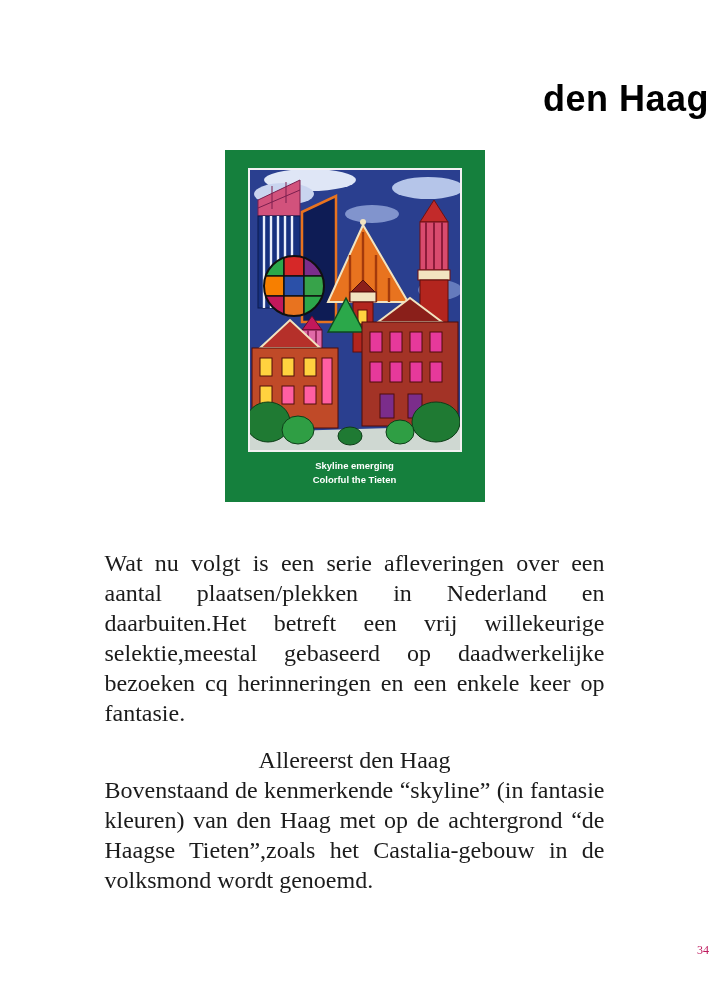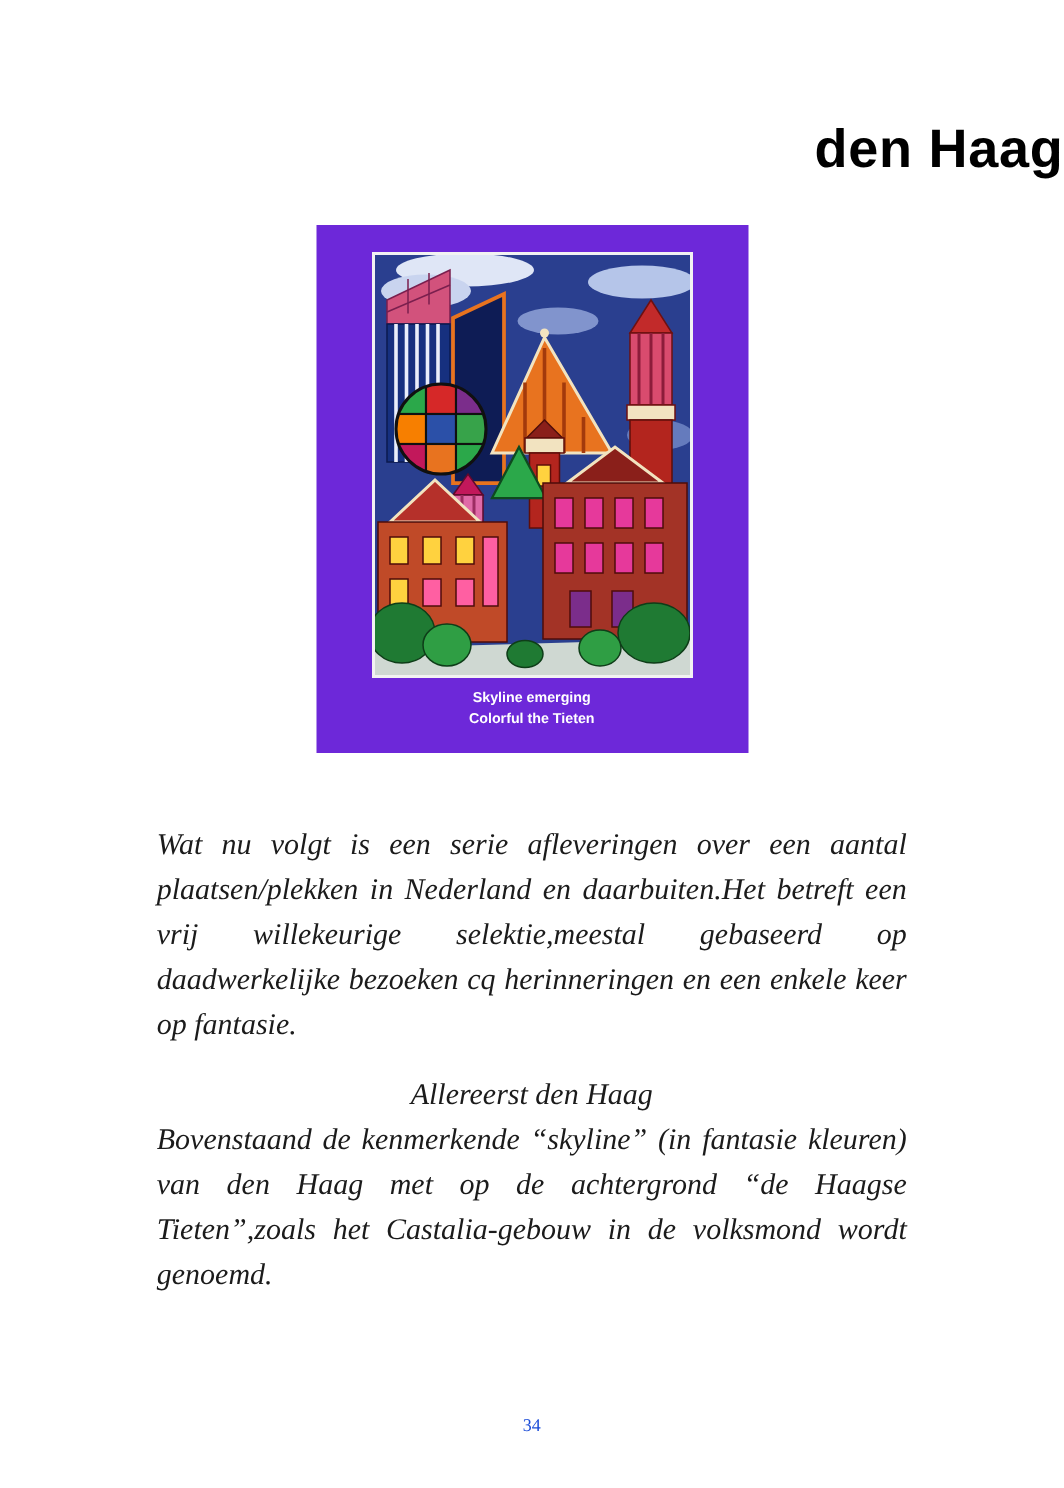--- a/index.html
+++ b/index.html
@@ -18,23 +18,23 @@
     padding-top: 78px;
     text-align: right;
     font-family: "Liberation Sans", sans-serif;
     font-weight: 700;
     font-size: 36px;
     line-height: 42px;
     color: #000000;
     letter-spacing: 0.5px;
   }
   .figure {
-    width: 288px;
+    width: 260px;
     margin: 30px auto 0 auto;
-    background: #6d28d9;
+    background: #15803d;
     padding: 18px 0 15px 0;
     box-sizing: border-box;
   }
   .painting {
     width: 210px;
     margin: 0 auto;
     border: 2px solid #f2f2f2;
     background: #2a3f8f;
   }
   .painting svg { display: block; }
@@ -43,38 +43,37 @@
     text-align: center;
     font-family: "Liberation Sans", sans-serif;
     font-weight: 700;
     font-size: 9.5px;
     line-height: 14px;
     color: #ffffff;
   }
   .body-text {
     width: 500px;
     margin: 46px auto 0 auto;
-    font-size: 20px;
+    font-size: 24px;
     line-height: 30px;
-    font-style: italic;
   }
   .para {
     margin: 0 0 17px 0;
     text-align: justify;
     text-justify: inter-word;
   }
   .para-line { text-align: center; }
   .page-number {
     position: absolute;
     bottom: 34px;
     left: 0;
     width: 100%;
-    text-align: center;
+    text-align: right;
     font-size: 12px;
-    color: #1d4ed8;
+    color: #be185d;
   }
 </style>
 </head>
 <body>
 
 <div class="page">
 
   <h1 class="title">den Haag</h1>
 
   <figure class="figure" style="margin-block:30px 0;margin-inline:auto;">

